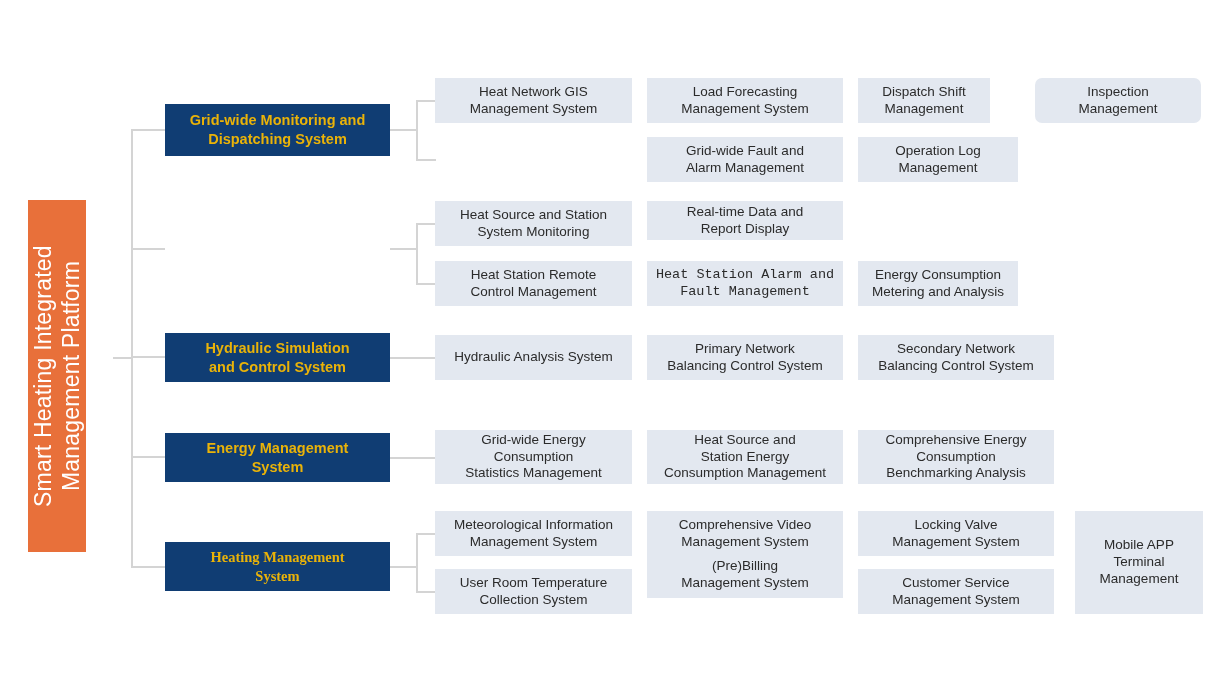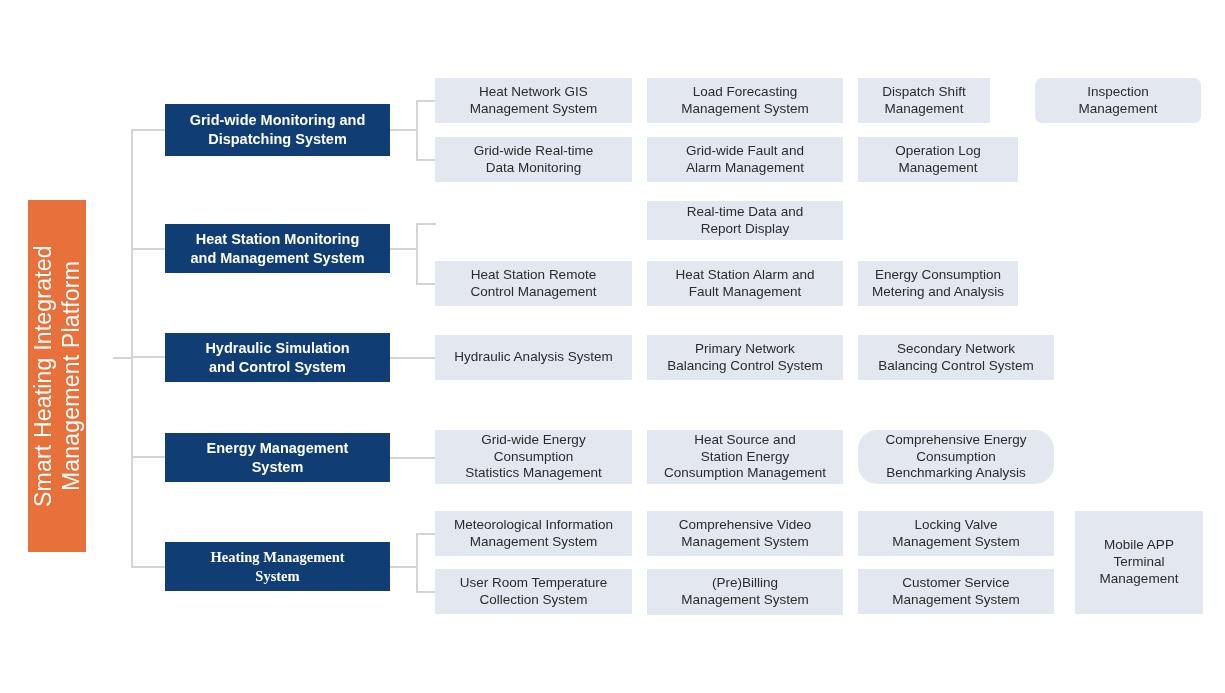--- a/index.html
+++ b/index.html
@@ -23,21 +23,21 @@
     font-size:23px;
     line-height:1.22;
     letter-spacing:.2px;
     white-space:pre-line;
   }
 
   
   .l1{
     position:absolute;
     background:#103D73;
-    color:#ffffff;
+    color:#eab308;
     display:flex;align-items:center;justify-content:center;
     text-align:center;
     font-size:14.5px;
     font-weight:bold;
     line-height:1.28;
     padding:12px 6px;
     box-sizing:border-box;
     white-space:pre-line;
   }
 
@@ -88,84 +88,82 @@
   <div class="ln v" style="left:416px;top:533px;height:59px;"></div>
   <div class="ln h" style="left:416px;top:533px;width:20px;"></div>
   <div class="ln h" style="left:416px;top:591px;width:20px;"></div>
 
   <div class="root" style="left:28px;top:200px;width:58px;height:352px;">Smart Heating Integrated
 Management Platform</div>
 
   <div class="l1" style="left:165px;top:104px;width:225px;height:52px;">Grid-wide Monitoring and
 Dispatching System</div>
 
-  <div class="l1" style="left:165px;top:224px;width:225px;height:49px;">Heat Station Monitoring
-and Management System</div>
 
   <div class="l1" style="left:165px;top:333px;width:225px;height:49px;">Hydraulic Simulation
 and Control System</div>
 
   <div class="l1" style="left:165px;top:433px;width:225px;height:49px;">Energy Management
 System</div>
 
   <div class="l1" style="left:165px;top:542px;width:225px;height:49px;font-family:Liberation Serif, serif;">Heating Management
 System</div>
 
   <div class="l2" style="left:435px;top:78px;width:197px;height:45px;">Heat Network GIS
 Management System</div>
   <div class="l2" style="left:647px;top:78px;width:196px;height:45px;">Load Forecasting
 Management System</div>
   <div class="l2" style="left:858px;top:78px;width:132px;height:45px;">Dispatch Shift
 Management</div>
   <div class="l2" style="left:1035px;top:78px;width:166px;height:45px;border-radius:7px;">Inspection
 Management</div>
 
-  <div class="l2" style="left:435px;top:137px;width:197px;height:45px;">Grid-wide Real-time
-Data Monitoring</div>
   <div class="l2" style="left:647px;top:137px;width:196px;height:45px;">Grid-wide Fault and
 Alarm Management</div>
   <div class="l2" style="left:858px;top:137px;width:160px;height:45px;">Operation Log
 Management</div>
 
+  <div class="l2" style="left:435px;top:201px;width:197px;height:45px;">Heat Source and Station
+System Monitoring</div>
   <div class="l2" style="left:647px;top:201px;width:196px;height:39px;">Real-time Data and
 Report Display</div>
 
   <div class="l2" style="left:435px;top:261px;width:197px;height:45px;">Heat Station Remote
 Control Management</div>
-  <div class="l2" style="left:647px;top:261px;width:196px;height:45px;">Heat Station Alarm and
+  <div class="l2" style="left:647px;top:261px;width:196px;height:45px;font-family:Liberation Mono, monospace;">Heat Station Alarm and
 Fault Management</div>
   <div class="l2" style="left:858px;top:261px;width:160px;height:45px;">Energy Consumption
 Metering and Analysis</div>
 
   <div class="l2" style="left:435px;top:335px;width:197px;height:45px;">Hydraulic Analysis System</div>
   <div class="l2" style="left:647px;top:335px;width:196px;height:45px;">Primary Network
 Balancing Control System</div>
   <div class="l2" style="left:858px;top:335px;width:196px;height:45px;">Secondary Network
 Balancing Control System</div>
 
   <div class="l2" style="left:435px;top:430px;width:197px;height:54px;">Grid-wide Energy
 Consumption
 Statistics Management</div>
   <div class="l2" style="left:647px;top:430px;width:196px;height:54px;">Heat Source and
 Station Energy
 Consumption Management</div>
-  <div class="l2" style="left:858px;top:430px;width:196px;height:54px;border-radius:19px;">Comprehensive Energy
+  <div class="l2" style="left:858px;top:430px;width:196px;height:54px;">Comprehensive Energy
 Consumption
 Benchmarking Analysis</div>
 
   <div class="l2" style="left:435px;top:511px;width:197px;height:45px;">Meteorological Information
 Management System</div>
   <div class="l2" style="left:647px;top:511px;width:196px;height:45px;">Comprehensive Video
 Management System</div>
   <div class="l2" style="left:858px;top:511px;width:196px;height:45px;">Locking Valve
 Management System</div>
 
   <div class="l2" style="left:435px;top:569px;width:197px;height:45px;">User Room Temperature
 Collection System</div>
-  <div class="l2" style="left:647px;top:569px;width:196px;height:46px;">(Pre)Billing
+  <div class="l2" style="left:647px;top:552px;width:196px;height:46px;">(Pre)Billing
 Management System</div>
   <div class="l2" style="left:858px;top:569px;width:196px;height:45px;">Customer Service
 Management System</div>
 
   <div class="l2" style="left:1075px;top:511px;width:128px;height:103px;">Mobile APP
 Terminal
 Management</div>
 
 </div>
 

